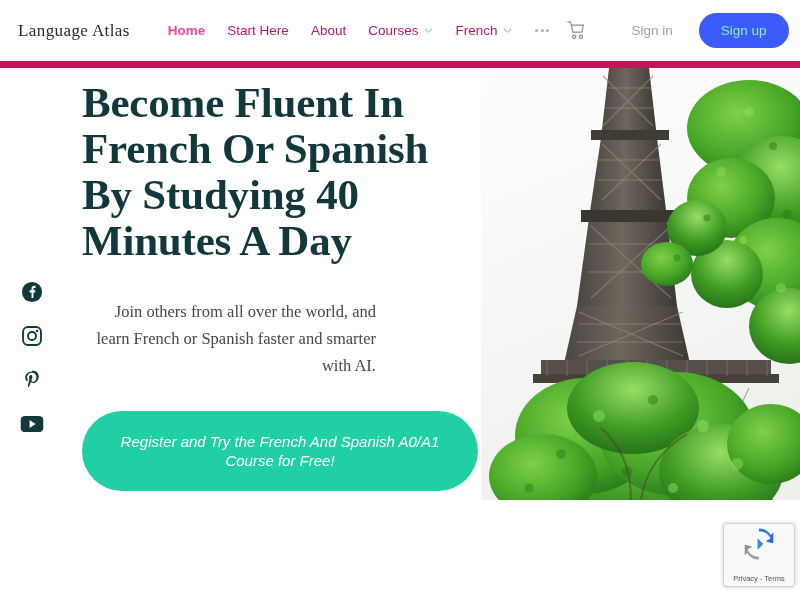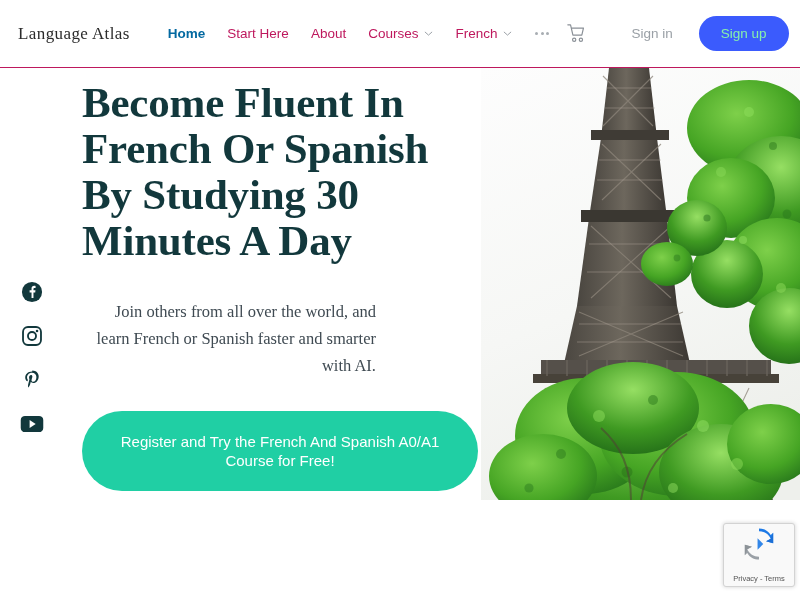--- a/index.html
+++ b/index.html
@@ -15,21 +15,21 @@
     position: relative;
   }
 
   
   .header {
     position: absolute;
     top: 0; left: 0;
     width: 800px;
     height: 68px;
     background: #ffffff;
-    border-bottom: 1px solid #be185d;
+    border-bottom: 7px solid #be185d;
     box-sizing: border-box;
     display: flex;
     align-items: center;
     z-index: 30;
   }
   .logo {
     font-family: "Liberation Serif", serif;
     font-size: 17px;
     color: #2b2b2b;
     letter-spacing: 0.4px;
@@ -46,21 +46,21 @@
   .nav-item {
     display: flex;
     align-items: center;
     font-size: 13.5px;
     color: #be185d;
     padding: 0 11px;
     white-space: nowrap;
     cursor: pointer;
   }
   .nav-item.active {
-    color: #0369a1;
+    color: #ec4899;
     font-weight: bold;
     text-align: right;
   }
   .chev {
     margin-left: 6px;
     display: inline-block;
     width: 9px;
     height: 9px;
   }
   .chev svg { display:block; }
@@ -180,20 +180,21 @@
     color: #ffffff;
     border: none;
     border-radius: 40px;
     padding: 21px 20px;
     font-size: 15px;
     line-height: 19px;
     font-weight: 500;
     font-family: "Liberation Sans", sans-serif;
     text-align: center;
     cursor: pointer;
+    font-style: italic;
   }
 
   
   .recaptcha {
     position: absolute;
     right: 5px;
     bottom: 13px;
     width: 70px;
     height: 62px;
     background: #f9f9f9;
@@ -419,21 +420,21 @@
 
     <g stroke="#4f4134" stroke-width="2" opacity="0.55" fill="none">
       <path d="M150,432 C150,400 140,378 120,360"></path>
       <path d="M160,432 C164,404 180,382 206,366"></path>
     </g>
   </svg>
 </div>
 
 <div class="hero-content">
 
-  <h1 class="headline">Become Fluent In French Or Spanish By Studying 30 Minutes A Day</h1>
+  <h1 class="headline">Become Fluent In French Or Spanish By Studying 40 Minutes A Day</h1>
 
   <p class="subhead">Join others from all over the world, and learn French or Spanish faster and smarter with AI.</p>
 
   <div class="cta-wrap">
     <button class="cta-btn">Register and Try the French And Spanish A0/A1 Course for Free!</button>
   </div>
 
 </div>
 
 <div class="recaptcha">

